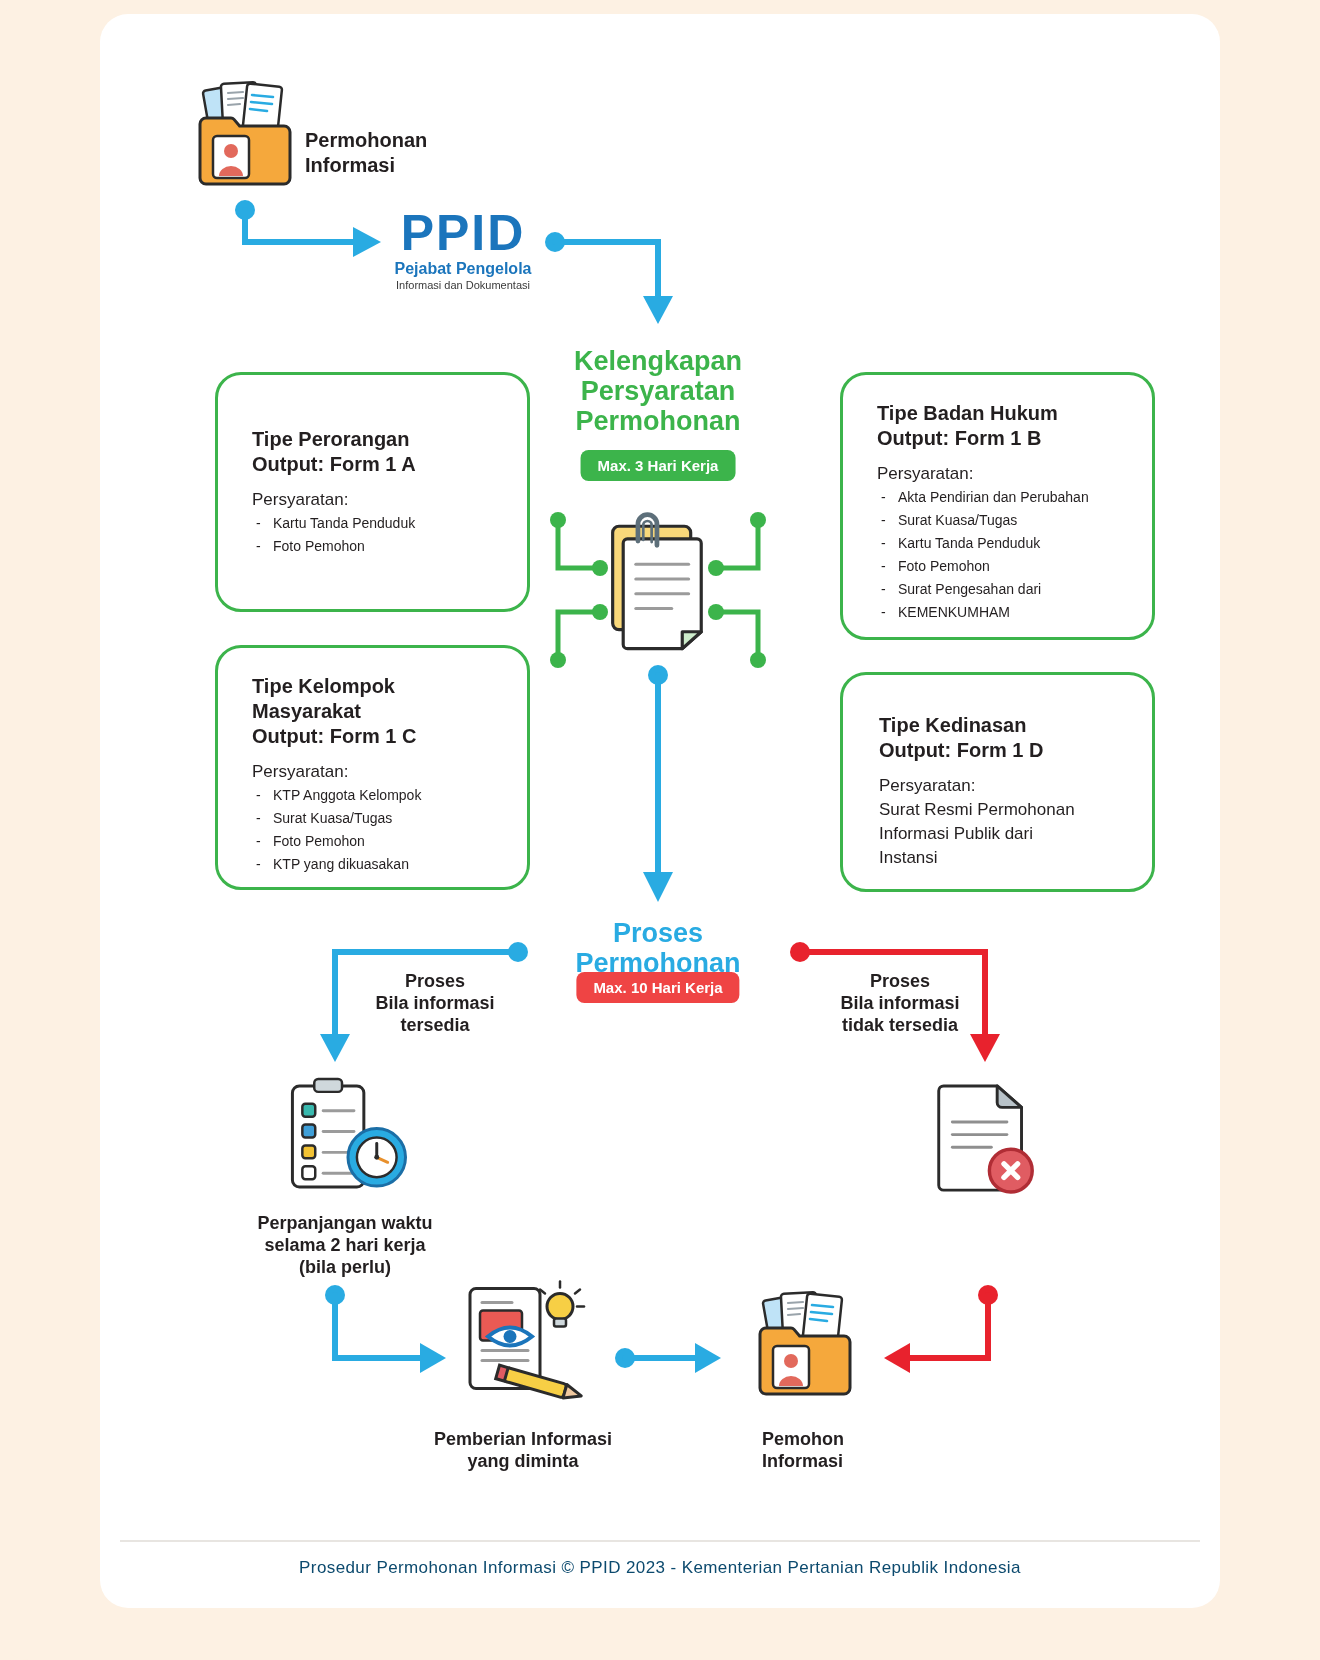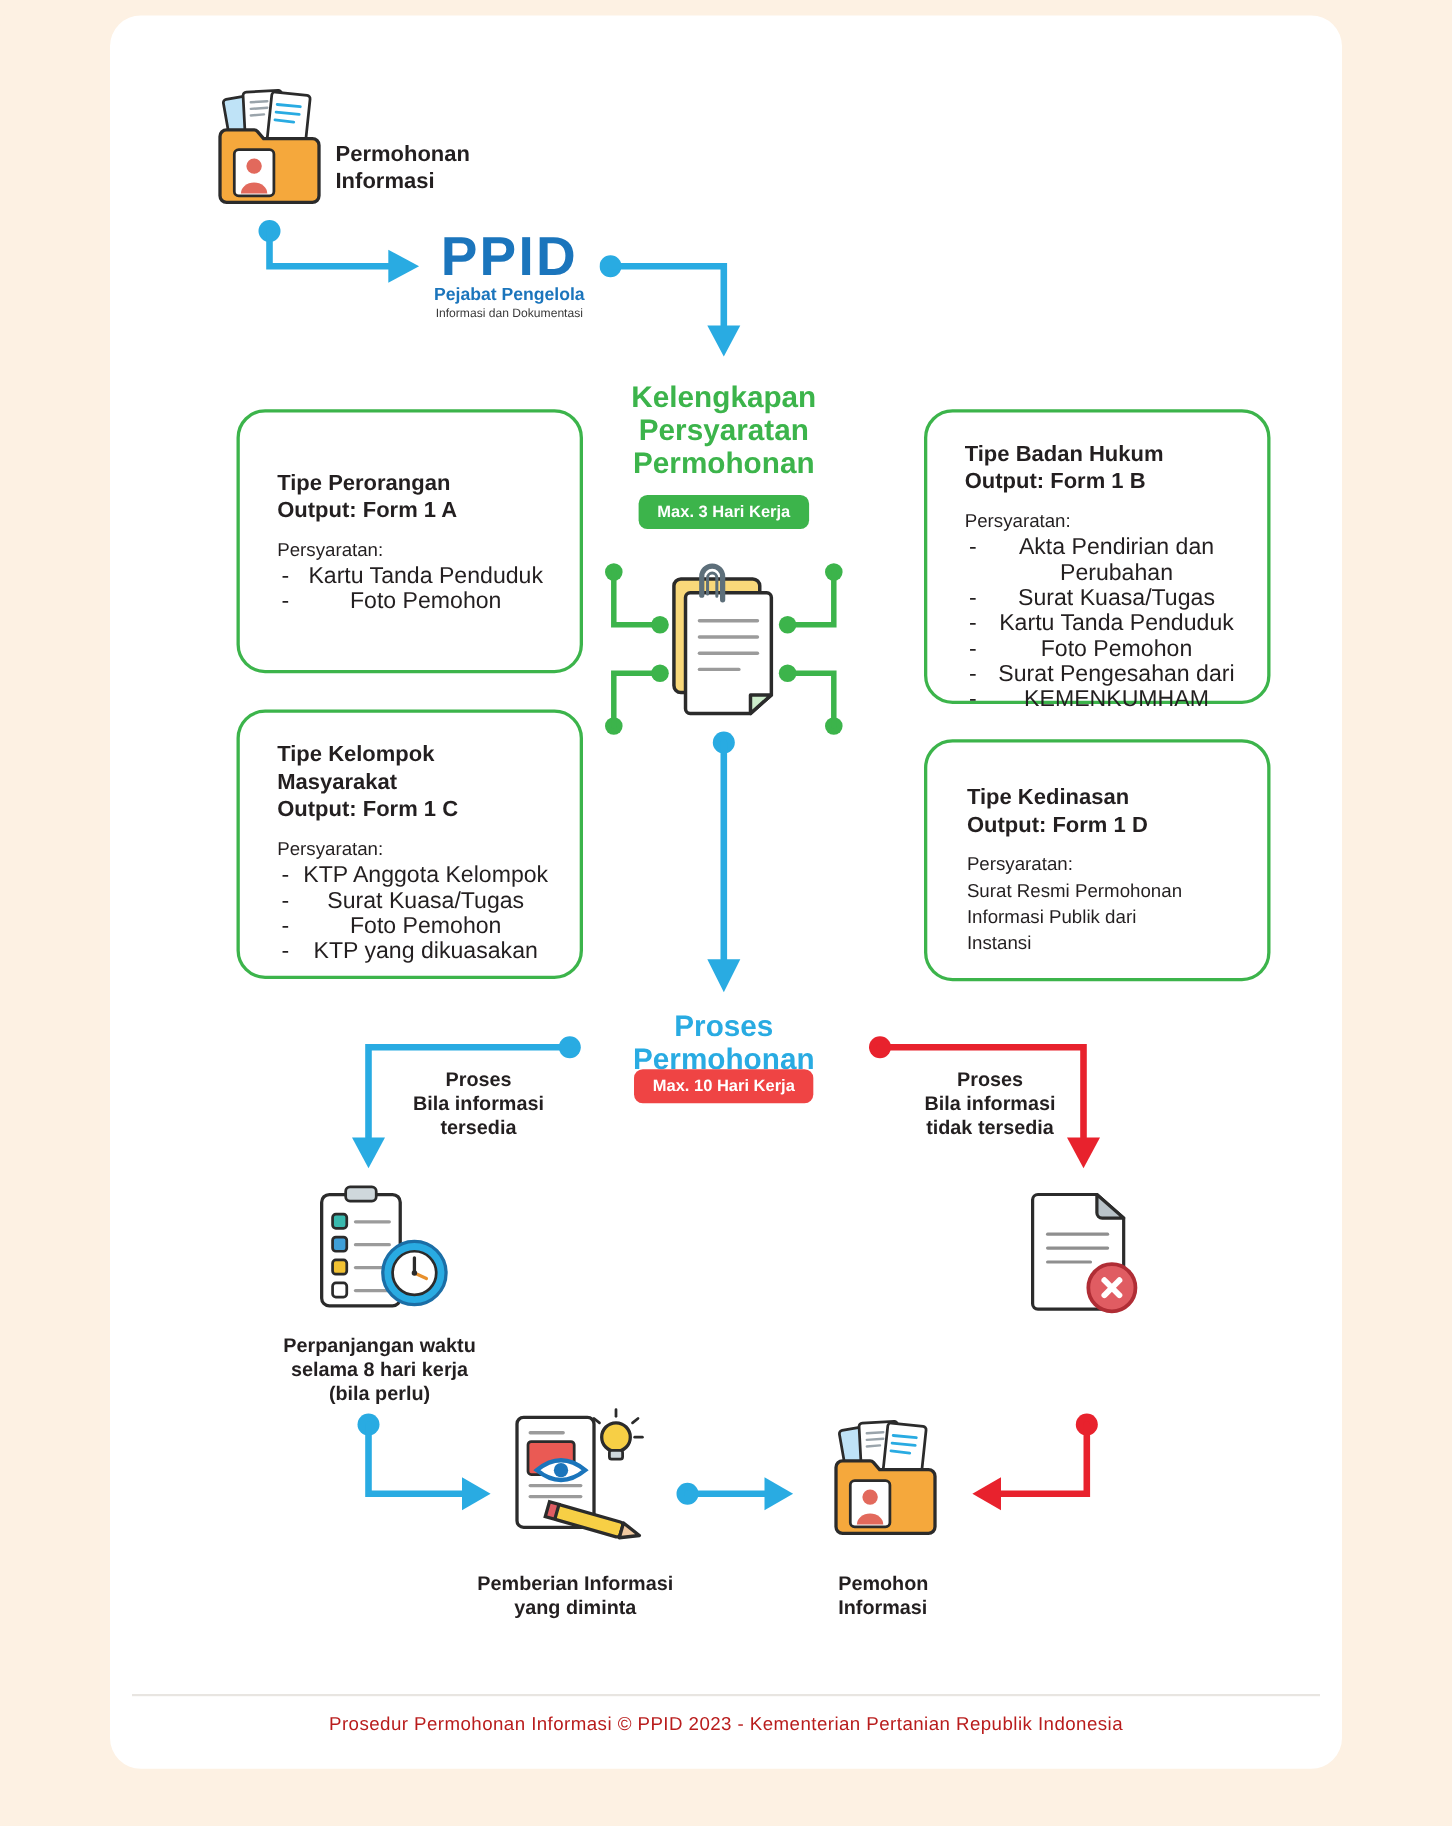--- a/index.html
+++ b/index.html
@@ -24,36 +24,36 @@
   .badge-green{top:450px;background:#3cb44b;}
   .badge-blue{top:972px;background:#ef4444;}
 
   .type-box{border:3px solid #3cb44b;border-radius:26px;background:#fff;}
   .box-perorangan{left:215px;top:372px;width:315px;height:240px;padding:52px 26px 0 34px;}
   .box-badan-hukum{left:840px;top:372px;width:315px;height:268px;padding:26px 20px 0 34px;}
   .box-kelompok{left:215px;top:645px;width:315px;height:245px;padding:26px 26px 0 34px;}
   .box-kedinasan{left:840px;top:672px;width:315px;height:220px;padding:38px 20px 0 36px;}
   .box-title{font-size:20px;font-weight:bold;line-height:25px;white-space:pre-line;}
   .req-label{font-size:17px;margin-top:11px;line-height:24px;}
-  .req-item{font-size:21px;line-height:23px;padding-left:21px;position:relative;text-align:center;}
+  .req-item{font-size:14px;line-height:23px;padding-left:21px;position:relative;}
   .req-item::before{content:"-";position:absolute;left:4px;}
   .req-text{font-size:17px;line-height:24px;white-space:pre-line;}
 
   .branch-label{width:190px;text-align:center;font-size:18px;font-weight:600;line-height:22px;}
   .branch-left{left:340px;top:970px;}
   .branch-right{left:805px;top:970px;}
 
   .caption{text-align:center;font-size:18px;font-weight:bold;line-height:22px;}
   .cap-extension{left:230px;top:1212px;width:230px;}
   .cap-rejection{left:870px;top:1212px;width:230px;}
   .cap-delivery{left:408px;top:1428px;width:230px;}
   .cap-requester{left:762px;top:1428px;width:150px;text-align:left;}
 
   .footer-line{left:120px;top:1540px;width:1080px;height:2px;background:#e8e5e1;}
-  .footer-text{left:100px;top:1558px;width:1120px;text-align:center;font-size:17px;font-weight:500;color:#b91c1c;letter-spacing:.4px;}
+  .footer-text{left:100px;top:1558px;width:1120px;text-align:center;font-size:17px;font-weight:500;color:#0c4a6e;letter-spacing:.4px;}
 </style>
 </head>
 <body>
 
 <svg width="0" height="0" style="position:absolute" aria-hidden="true">
   <defs>
     <symbol id="sym-folder" viewBox="0 0 100 110">
       <rect x="8" y="8" width="30" height="42" rx="3" transform="rotate(-10 23 29)" fill="#bfe3f7" stroke="#2b2b2b" stroke-width="2.5"></rect>
       <rect x="24" y="3" width="35" height="47" rx="3" transform="rotate(-3 41 26)" fill="#ffffff" stroke="#2b2b2b" stroke-width="2.5"></rect>
       <rect x="47" y="5" width="35" height="45" rx="3" transform="rotate(6 64 27)" fill="#ffffff" stroke="#2b2b2b" stroke-width="2.5"></rect>
@@ -269,21 +269,21 @@
     <path d="M180 102 H210 L195 130 Z" fill="#e8222d"></path>
   </svg>
   <div class="abs pre branch-label branch-right">Proses
 Bila informasi
 tidak tersedia</div>
 
   <svg class="abs" style="left:280px;top:1076px" width="130" height="124">
       <use href="#sym-clock"></use>
     </svg>
   <div class="abs pre caption cap-extension">Perpanjangan waktu
-selama 8 hari kerja
+selama 2 hari kerja
 (bila perlu)</div>
 
   <svg class="abs" style="left:929px;top:1078px" width="112" height="122">
       <use href="#sym-docx"></use>
     </svg>
 
   <svg class="abs" style="left:315px;top:1275px" width="140" height="103">
     <circle cx="20" cy="20" r="10" fill="#29abe2"></circle>
     <path d="M20 20 V83 H105" stroke="#29abe2" stroke-width="6" fill="none" stroke-linecap="round"></path>
     <path d="M105 68 V98 L131 83 Z" fill="#29abe2"></path>

